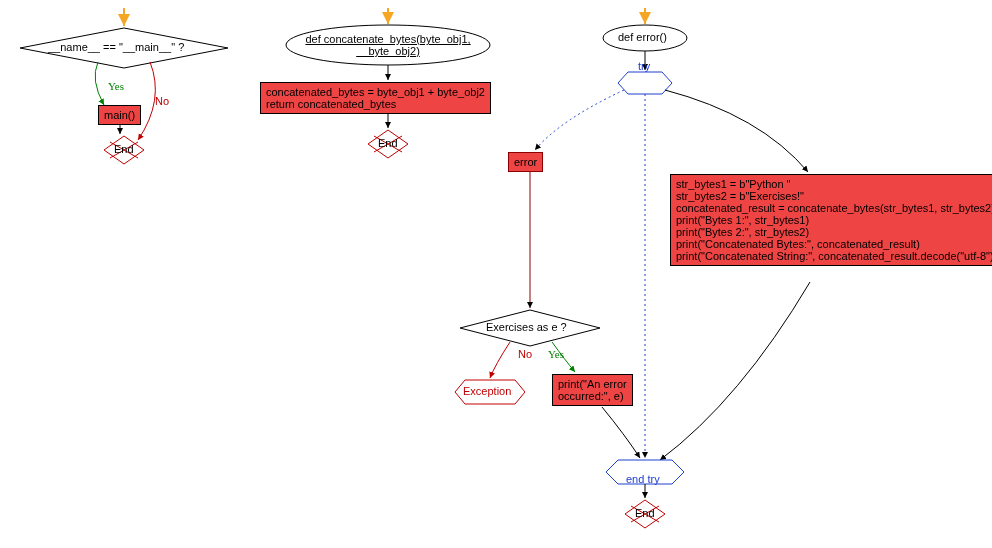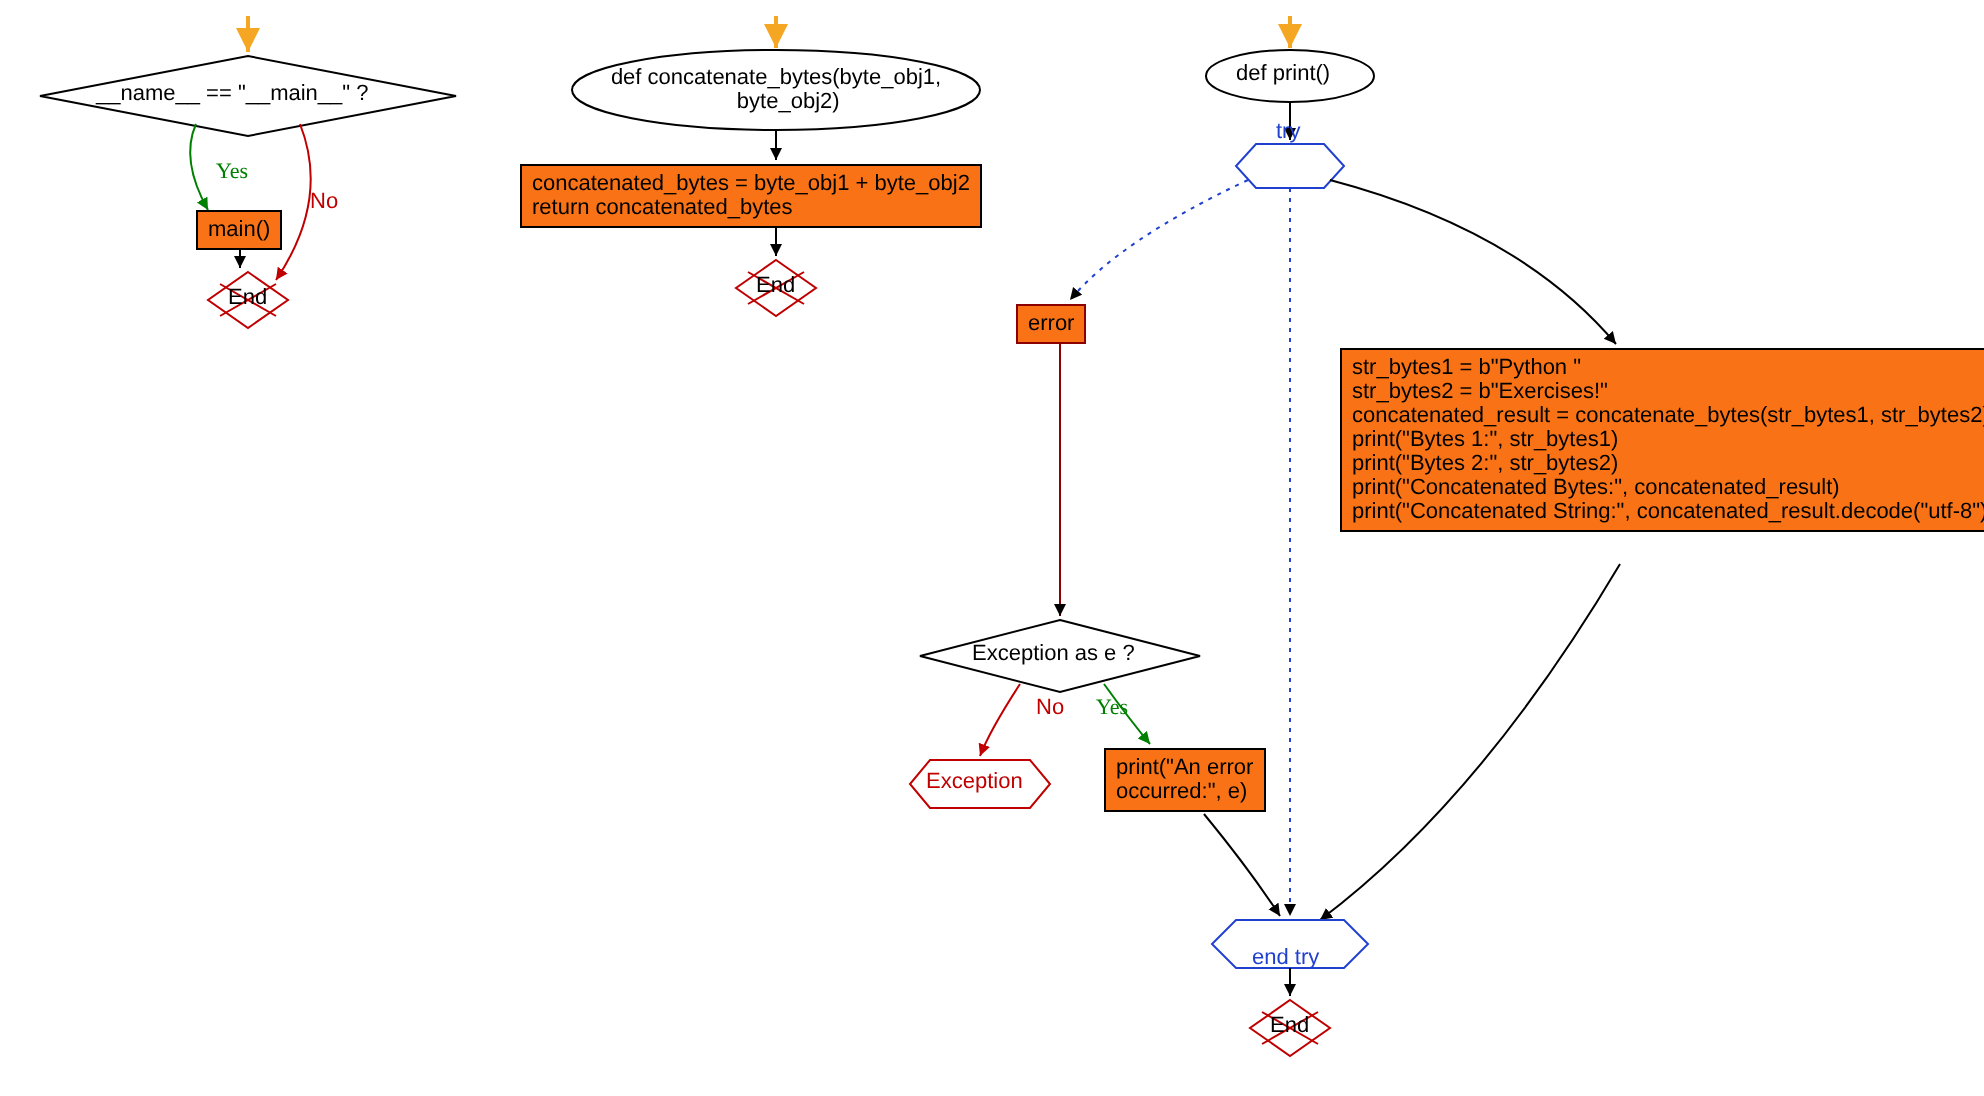--- a/index.html
+++ b/index.html
@@ -12,21 +12,21 @@
     height: 548px;
     position: relative;
   }
   .node {
     position: absolute;
     box-sizing: border-box;
   }
   .rect {
     border: 1px solid #000;
     padding: 3px 5px;
-    background: #f97316;
+    background: #ef4444;
     white-space: pre;
   }
   .svg-overlay {
     position: absolute;
     top: 0; left: 0;
     width: 992px;
     height: 548px;
     pointer-events: none;
   }
   .edge-label {
@@ -109,36 +109,36 @@
   <line x1="631" y1="506" x2="659" y2="522" stroke="#c00000"></line>
   <line x1="659" y1="506" x2="631" y2="522" stroke="#c00000"></line>
 </svg>
 
 <div class="node" style="left:48px; top:41px;">__name__ == "__main__" ?</div>
 <div class="edge-label yes" style="left:108px; top:80px;">Yes</div>
 <div class="edge-label no" style="left:155px; top:95px;">No</div>
 <div class="node rect" style="left:98px; top:105px;">main()</div>
 <div class="node" style="left:114px; top:143px;">End</div>
 
-<div class="node" style="left:300px; top:33px; width:176px; text-align:center; white-space:pre;">def concatenate_bytes(byte_obj1,
+<div class="node" style="left:300px; top:33px; width:176px; text-align:center; white-space:pre;text-decoration:underline;">def concatenate_bytes(byte_obj1,
     byte_obj2)</div>
 <div class="node rect" style="left:260px; top:82px;">concatenated_bytes = byte_obj1 + byte_obj2
 return concatenated_bytes</div>
 <div class="node" style="left:378px; top:137px;">End</div>
 
-<div class="node" style="left:618px; top:31px;">def print()</div>
+<div class="node" style="left:618px; top:31px;">def error()</div>
 <div class="node" style="left:638px; top:60px; color:#2040d0;">try</div>
 <div class="node rect" style="left:508px; top:152px; border-color:#8b0000;">error</div>
 <div class="node rect" style="left:670px; top:174px;">str_bytes1 = b"Python "
 str_bytes2 = b"Exercises!"
 concatenated_result = concatenate_bytes(str_bytes1, str_bytes2)
 print("Bytes 1:", str_bytes1)
 print("Bytes 2:", str_bytes2)
 print("Concatenated Bytes:", concatenated_result)
 print("Concatenated String:", concatenated_result.decode("utf-8"))</div>
-<div class="node" style="left:486px; top:321px;">Exception as e ?</div>
+<div class="node" style="left:486px; top:321px;">Exercises as e ?</div>
 <div class="edge-label no" style="left:518px; top:348px;">No</div>
 <div class="edge-label yes" style="left:548px; top:348px;">Yes</div>
 <div class="node" style="left:463px; top:385px; color:#c00000;">Exception</div>
 <div class="node rect" style="left:552px; top:374px;">print("An error
 occurred:", e)</div>
 <div class="node" style="left:626px; top:473px; color:#2040d0;">end try</div>
 <div class="node" style="left:635px; top:507px;">End</div>
 
 </body></html>

